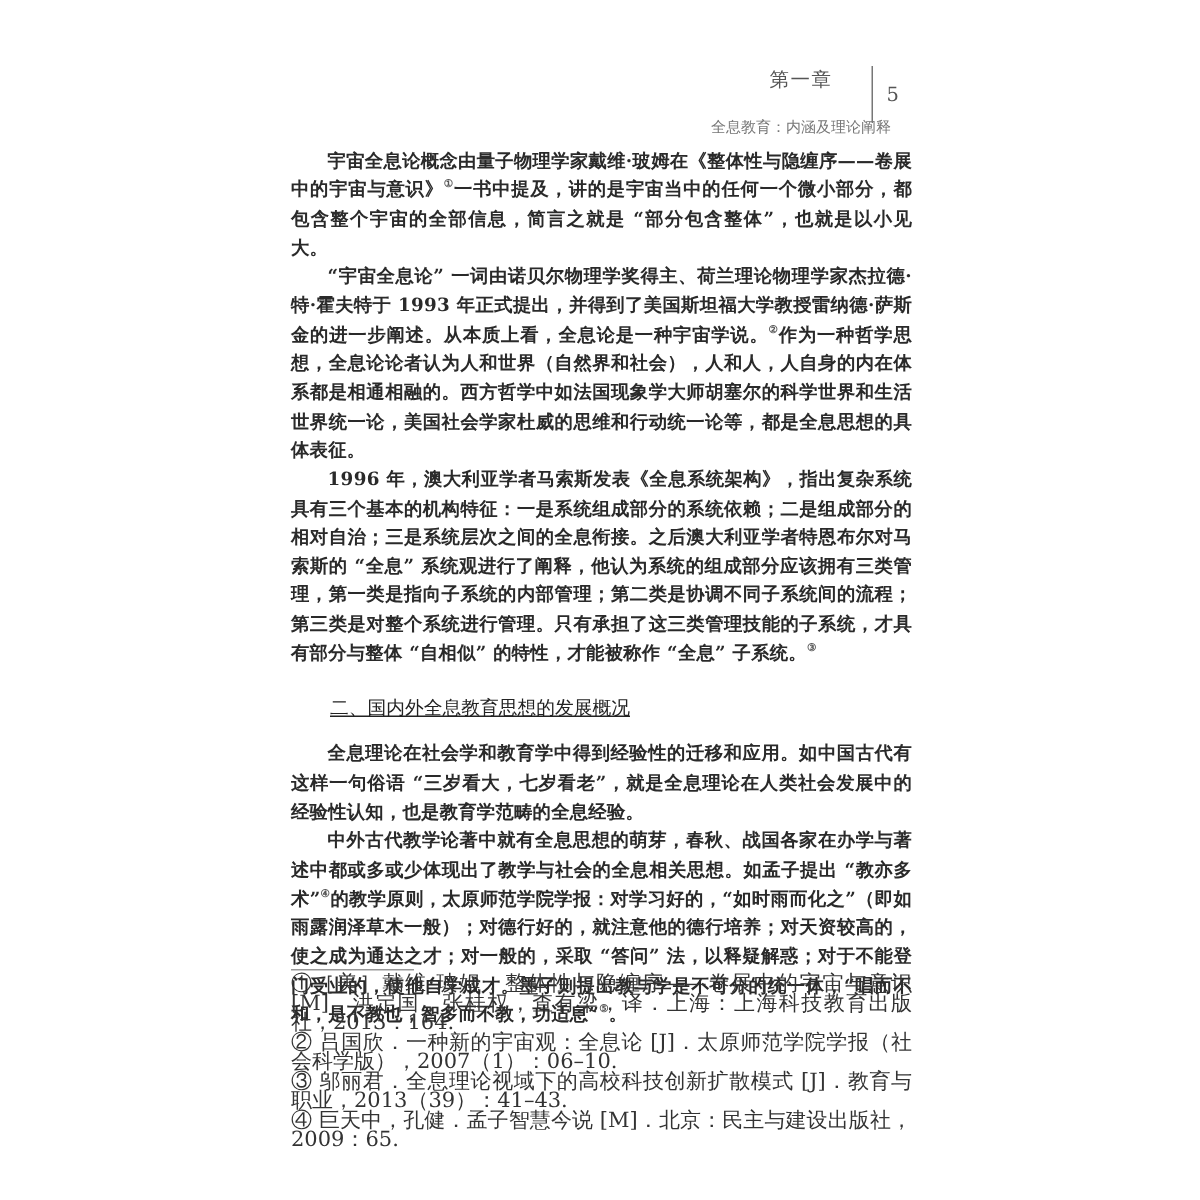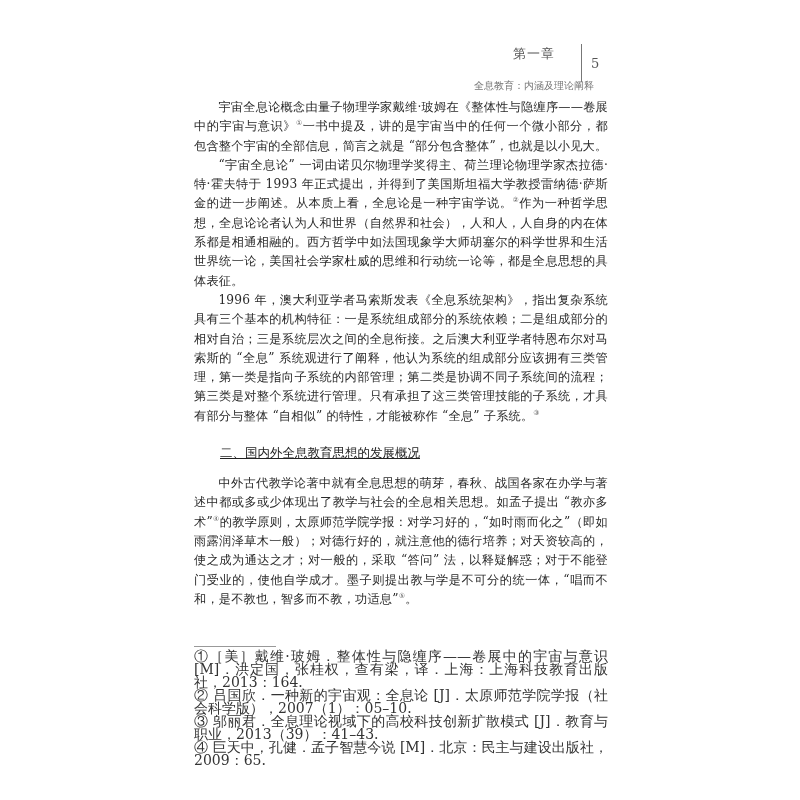--- a/index.html
+++ b/index.html
@@ -4,21 +4,21 @@
 <style>
   html, body { margin: 0; padding: 0; background: #ffffff; }
   body { width: 800px; height: 800px; position: relative; overflow: hidden;
          font-family: "DejaVu Serif", "Liberation Serif", serif; color: #2a2a2a; }
   .header { position: absolute; top: 46px; right: 206px; text-align: center; }
   .header .chap { font-size: 13px; color: #555; letter-spacing: 1px; line-height: 16px; }
   .header .sub { font-size: 10px; color: #777; line-height: 16px; margin-top: 16px; }
   .header-rule { position: absolute; left: 581px; top: 44px; width: 1px; height: 38px; background: #777; }
   .page-num { position: absolute; left: 591px; top: 56px; font-size: 13px; color: #555; }
   .body { position: absolute; left: 194px; top: 98px; width: 414px; }
-  .p { font-size: 12.2px; line-height: 19.3px; text-align: justify; margin: 0; letter-spacing: 0.2px; }
+  .p { font-size: 12.2px; line-height: 19.3px; text-align: justify; margin: 0; letter-spacing: 0.2px; font-weight: bold; }
   .p.indent { text-indent: 2em; }
   sup { font-size: 7px; vertical-align: super; line-height: 0; color: #555; }
   .section-title { font-family: "DejaVu Sans", "Liberation Sans", sans-serif; font-size: 12.5px;
                    color: #222; margin: 18px 0 12px 0; padding-left: 26px; line-height: 18px; text-decoration: underline; }
   .fn-rule { position: absolute; left: 194px; top: 646px; width: 82px; height: 1px; background: #999; }
   .footnotes { position: absolute; left: 194px; top: 650px; width: 414px; }
   .fn { font-size: 14px; line-height: 13px; color: #333; margin: 0; text-align: justify; }
 </style>
 </head>
 <body>
@@ -30,22 +30,23 @@
 <div class="header-rule"></div>
 <div class="page-num">5</div>
 
 <div class="body">
   <p class="p indent"><span>宇宙全息论概念由量子物理学家戴维·玻姆在《整体性与隐缠序——卷展中的宇宙与意识》</span><sup>①</sup><span>一书中提及，讲的是宇宙当中的任何一个微小部分，都包含整个宇宙的全部信息，简言之就是 “部分包含整体”，也就是以小见大。</span></p>
   <p class="p indent"><span>“宇宙全息论” 一词由诺贝尔物理学奖得主、荷兰理论物理学家杰拉德·特·霍夫特于 1993 年正式提出，并得到了美国斯坦福大学教授雷纳德·萨斯金的进一步阐述。从本质上看，全息论是一种宇宙学说。</span><sup>②</sup><span>作为一种哲学思想，全息论论者认为人和世界（自然界和社会），人和人，人自身的内在体系都是相通相融的。西方哲学中如法国现象学大师胡塞尔的科学世界和生活世界统一论，美国社会学家杜威的思维和行动统一论等，都是全息思想的具体表征。</span></p>
   <p class="p indent"><span>1996 年，澳大利亚学者马索斯发表《全息系统架构》，指出复杂系统具有三个基本的机构特征：一是系统组成部分的系统依赖；二是组成部分的相对自治；三是系统层次之间的全息衔接。之后澳大利亚学者特恩布尔对马索斯的 “全息” 系统观进行了阐释，他认为系统的组成部分应该拥有三类管理，第一类是指向子系统的内部管理；第二类是协调不同子系统间的流程；第三类是对整个系统进行管理。只有承担了这三类管理技能的子系统，才具有部分与整体 “自相似” 的特性，才能被称作 “全息” 子系统。</span><sup>③</sup></p>
 
   <div class="section-title">二、国内外全息教育思想的发展概况</div>
 
+  <p class="p indent"><span>全息理论在社会学和教育学中得到经验性的迁移和应用。如中国古代有这样一句俗语 “三岁看大，七岁看老”，就是全息理论在人类社会发展中的经验性认知，也是教育学范畴的全息经验。</span></p>
   <p class="p indent"><span>中外古代教学论著中就有全息思想的萌芽，春秋、战国各家在办学与著述中都或多或少体现出了教学与社会的全息相关思想。如孟子提出 “教亦多术”</span><sup>④</sup><span>的教学原则，太原师范学院学报：对学习好的，“如时雨而化之”（即如雨露润泽草木一般）；对德行好的，就注意他的德行培养；对天资较高的，使之成为通达之才；对一般的，采取 “答问” 法，以释疑解惑；对于不能登门受业的，使他自学成才。墨子则提出教与学是不可分的统一体，“唱而不和，是不教也，智多而不教，功适息”</span><sup>⑤</sup><span>。</span></p>
 </div>
 
 <div class="fn-rule"></div>
 <div class="footnotes">
   <p class="fn">①［美］戴维·玻姆．整体性与隐缠序——卷展中的宇宙与意识 [M]．洪定国，张桂权，查有梁，译．上海：上海科技教育出版社，2013：164.</p>
-  <p class="fn">② 吕国欣．一种新的宇宙观：全息论 [J]．太原师范学院学报（社会科学版），2007（1）：05–10.</p>
+  <p class="fn">② 吕国欣．一种新的宇宙观：全息论 [J]．太原师范学院学报（社会科学版），2007（1）：06–10.</p>
   <p class="fn">③ 邬丽君．全息理论视域下的高校科技创新扩散模式 [J]．教育与职业，2013（39）：41–43.</p>
   <p class="fn">④ 巨天中，孔健．孟子智慧今说 [M]．北京：民主与建设出版社，2009：65.</p>
 </div>
 
 </body></html>

